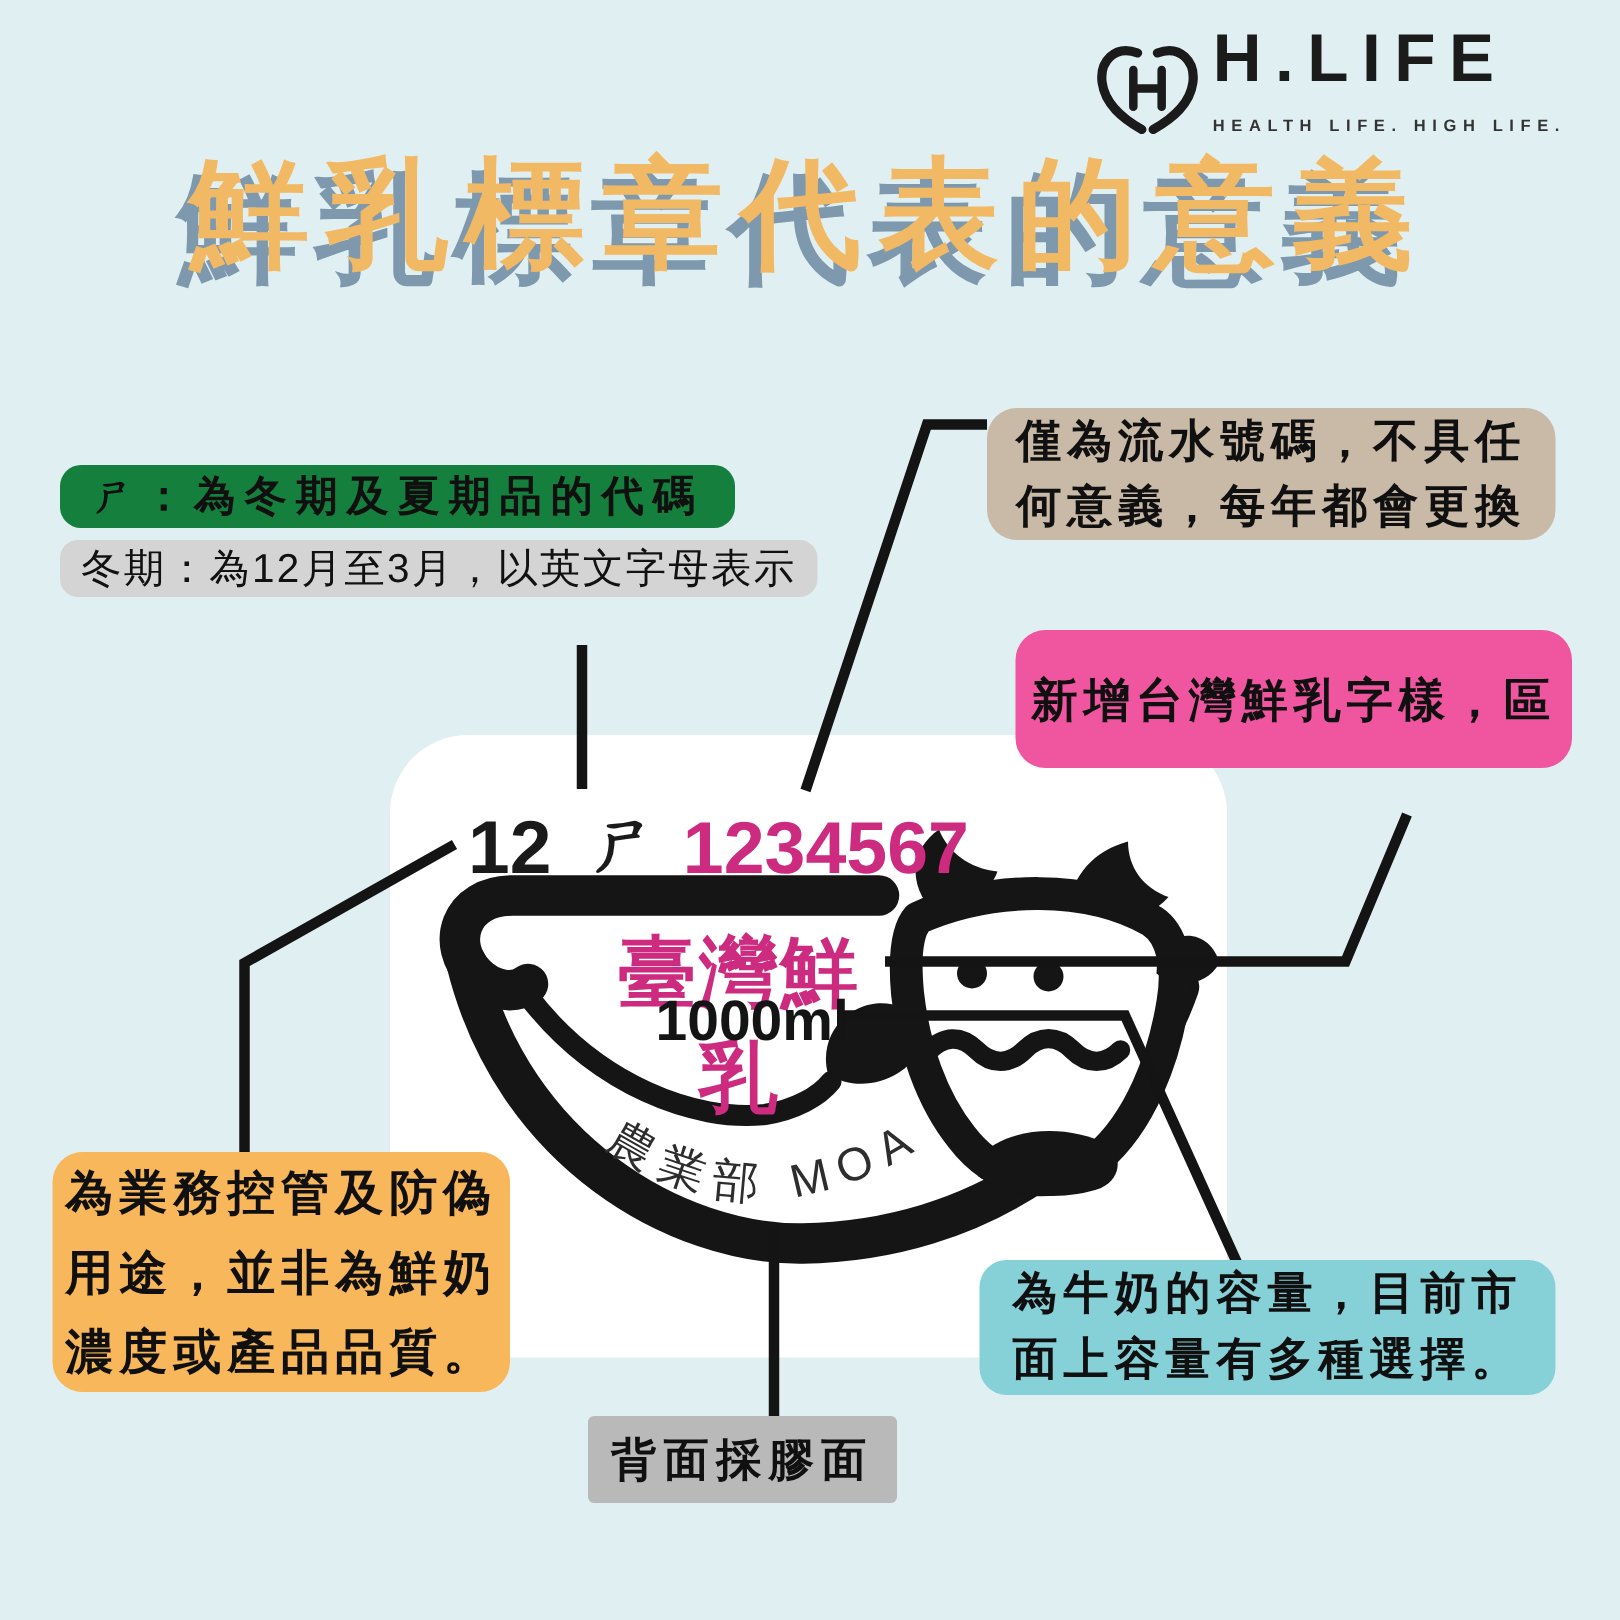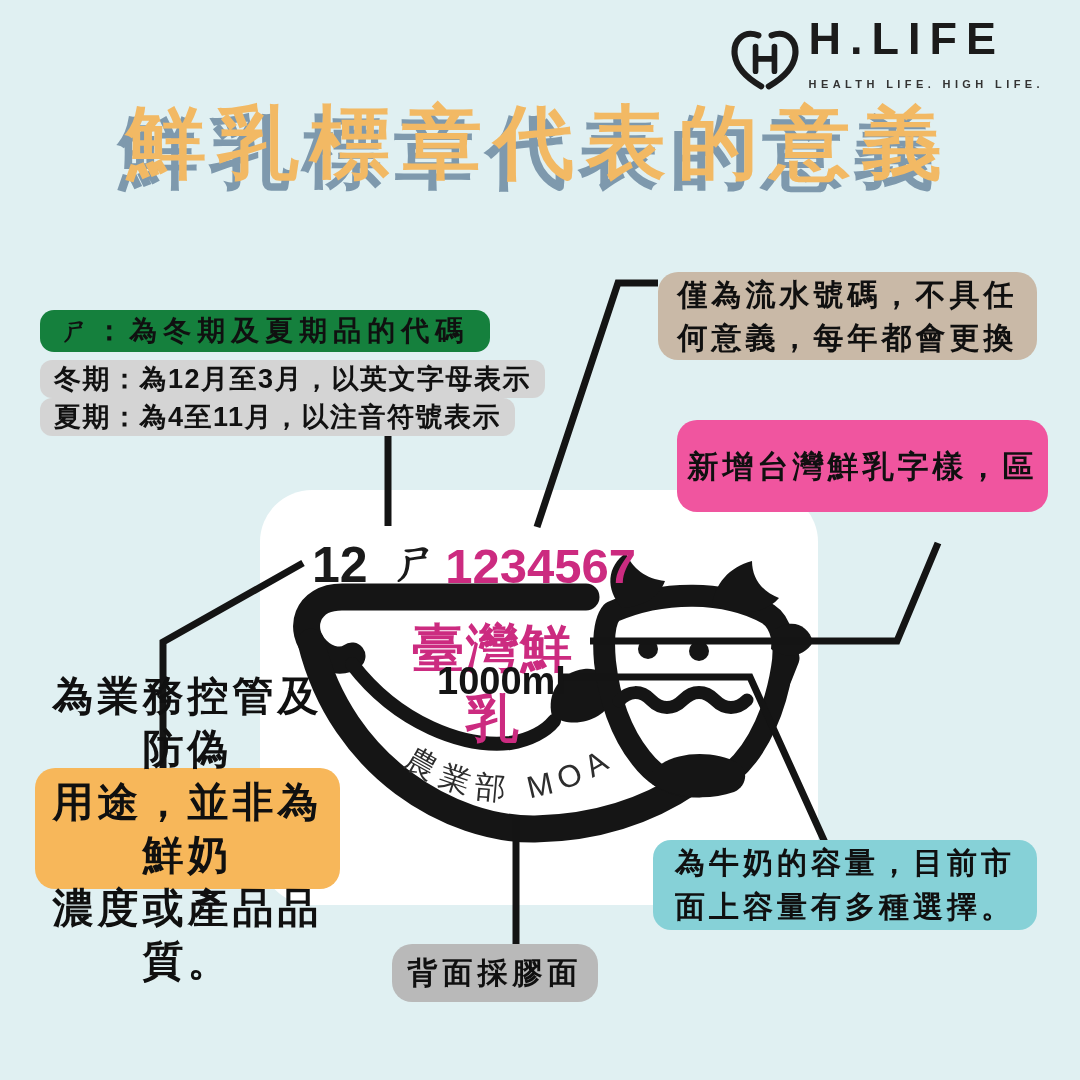--- a/index.html
+++ b/index.html
@@ -28,38 +28,38 @@
   .box{
     position:absolute;font-weight:bold;color:#101010;text-align:center;
     display:flex;flex-direction:column;justify-content:center;z-index:6;
   }
   .box-serial{left:658px;top:232px;width:379px;height:88px;background:#C9B9A7;border-radius:20px;
     font-size:30px;letter-spacing:4px;line-height:43px;margin-top:40px;}
   .box-season-code{left:40px;top:310px;width:450px;height:42px;background:#15803d;border-radius:14px;
     font-size:28px;letter-spacing:6px;}
   .season-detail{left:40px;top:360px;position:absolute;z-index:6;}
   .season-detail .ln{display:table;background:#D4D4D4;border-radius:12px;
-    font-size:27px;font-weight:bold;letter-spacing:1.5px;padding:4px 14px;line-height:30px;}
+    font-size:27px;font-weight:normal;letter-spacing:1.5px;padding:4px 14px;line-height:30px;}
   .box-taiwan{left:677px;top:420px;width:371px;height:92px;background:#F0559F;border-radius:20px;
     font-size:31px;letter-spacing:4px;line-height:45px;}
-  .box-antifake{left:35px;top:768px;width:305px;height:121px;background:#F7B75A;border-radius:20px;
-    font-size:41px;letter-spacing:4px;line-height:53px;}
+  .box-antifake{left:35px;top:768px;width:305px;height:160px;background:#F7B75A;border-radius:20px;
+    font-size:32px;letter-spacing:4px;line-height:53px;}
   .box-volume{left:653px;top:840px;width:384px;height:90px;background:#86D1D7;border-radius:18px;
     font-size:30px;letter-spacing:4px;line-height:44px;}
-  .box-backglue{left:392px;top:944px;width:206px;height:58px;background:#B9B9B9;border-radius:20px;
+  .box-backglue{left:392px;top:944px;width:206px;height:58px;background:#B9B9B9;border-radius:4px;
     font-size:30px;letter-spacing:5px;}
 
   
   .milk-card{left:260px;top:490px;width:558px;height:415px;background:#ffffff;border-radius:52px;z-index:1;}
   .overlay{position:absolute;left:0;top:0;width:1080px;height:1080px;z-index:3;pointer-events:none;}
 
   .serial-line{position:absolute;left:312px;top:532px;display:flex;align-items:flex-end;z-index:4;color:#1a1a1a;}
   .serial-prefix{font-size:50px;font-weight:bold;}
   .serial-season{font-size:46px;font-weight:bold;margin-left:24px;}
-  .serial-number{font-size:49px;font-weight:800;color:#CC2B80;margin-left:7px;letter-spacing:0px;}
+  .serial-number{font-size:49px;font-weight:800;color:#CC2B80;margin-left:17px;letter-spacing:0px;}
 
   .brand-text{position:absolute;left:398px;top:614px;width:190px;text-align:center;z-index:4;
     font-size:52px;font-weight:bold;color:#CC2B80;letter-spacing:2px;}
   .volume-text{position:absolute;left:437px;top:660px;z-index:4;
     font-size:38px;font-weight:bold;color:#141414;}
 </style>
 </head>
 <body>
 
 <div class="logo">
@@ -124,21 +124,20 @@
   <span>僅為流水號碼，不具任</span>
   <span>何意義，每年都會更換</span>
 </div>
 
 <div class="box box-season-code">
   <span>ㄕ：為冬期及夏期品的代碼</span>
 </div>
 
 <div class="season-detail">
   <span class="ln">冬期：為12月至3月，以英文字母表示</span>
-  <span class="ln">夏期：為4至11月，以注音符號表示</span>
 </div>
 
 <div class="box box-taiwan">
   <span>新增台灣鮮乳字樣，區</span>
 </div>
 
 <div class="box box-antifake">
   <span>為業務控管及防偽</span>
   <span>用途，並非為鮮奶</span>
   <span>濃度或產品品質。</span>

